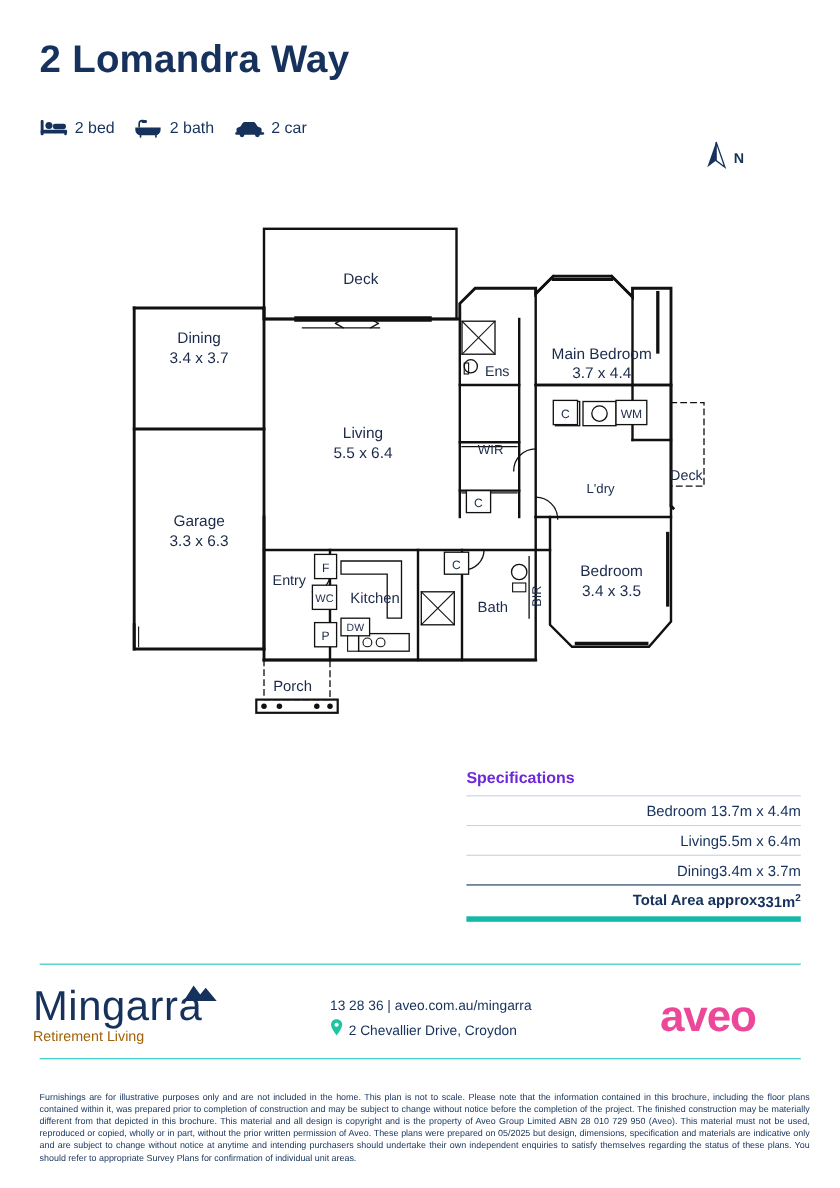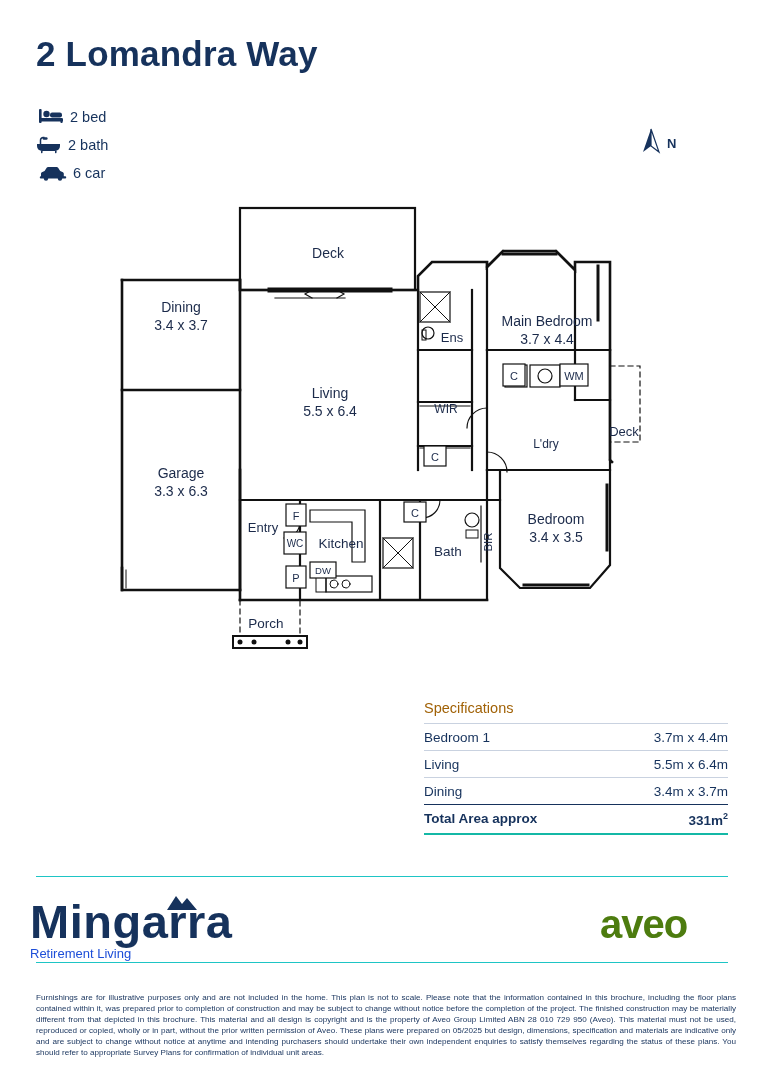--- a/index.html
+++ b/index.html
@@ -16,53 +16,53 @@
 
   
   .title {
     position:absolute; left:36px; top:34px;
     font-size:35px; font-weight:bold; color:#16325c;
     letter-spacing:0.2px;
   }
   .features {
     position:absolute; left:36px; top:108px;
     display:flex; align-items:center; gap:10px;
-    font-size:14.5px; color:#16325c;flex-direction:column;
+    font-size:14.5px; color:#16325c;
   }
   .feature { display:flex; align-items:center; gap:6px; margin-right:8px;}
   .feature svg { display:block; }
 
   .compass { position:absolute; left:640px; top:128px; display:flex; align-items:center; gap:5px;}
   .compass .nlabel { font-size:13px; color:#16325c; font-weight:bold;}
 
   
   .plan { position:absolute; left:0; top:170px; width:764px; height:520px; }
   .plan svg { display:block; }
 
   
   .specs { position:absolute; left:424px; top:700px; width:304px; }
-  .specs h2 { font-size:14.5px; margin:0 0 7px 0; color:#a16207; font-weight:normal;}
+  .specs h2 { font-size:14.5px; margin:0 0 7px 0; color:#6d28d9; font-weight:bold;}
   .specrow {
-    display:flex; justify-content:space-between;
+    display:flex; justify-content:flex-end;
     font-size:13.5px; color:#16325c;
     padding:6px 0 5px 0;
     border-top:1px solid #c9d2e0;
   }
-  .specrow.total { font-weight:bold; border-top:1px solid #16325c; border-bottom:2px solid #14b8a6;}
+  .specrow.total { font-weight:bold; border-top:1px solid #16325c; border-bottom:5px solid #14b8a6;}
   .specrow .val sup { font-size:9px; }
 
   
   .footer-rule { position:absolute; left:36px; top:876px; width:692px; height:1px; background:#1ec5c5; }
   .footer { position:absolute; left:0; top:888px; width:764px; height:80px; }
   .brand { position:absolute; left:30px; top:6px; }
-  .brand .mingarra { font-size:47px; font-weight:bold; color:#16325c; letter-spacing:0.5px;}
-  .brand .tagline { font-size:13px; color:#1d4ed8; margin-top:-3px;}
+  .brand .mingarra { font-size:38px; font-weight:normal; color:#16325c; letter-spacing:0.5px;}
+  .brand .tagline { font-size:13px; color:#a16207; margin-top:-3px;}
   .contact { position:absolute; left:300px; top:16px; font-size:12.5px; color:#16325c; line-height:1.75;}
   .contact .addr { display:flex; align-items:center; gap:5px;}
-  .aveo { position:absolute; left:600px; top:14px; font-size:40px; font-weight:bold; color:#4d7c0f; letter-spacing:-1px;}
+  .aveo { position:absolute; left:600px; top:14px; font-size:40px; font-weight:bold; color:#ec4899; letter-spacing:-1px;}
 
   .disclaimer {
     position:absolute; left:36px; top:992px; width:700px;
     font-size:8.1px; line-height:1.36; color:#16325c; text-align:justify;
   }
   .top-rule { position:absolute; left:36px; top:962px; width:692px; height:1px; background:#1ec5c5; }
 
   
   text { font-family:"Liberation Sans", sans-serif; fill:#1b2a4a; }
 </style>
@@ -106,21 +106,21 @@
       <span>
         <svg width="28" height="18" viewBox="0 0 28 18">
             <g fill="#16325c">
           <path d="M2 13 v-3.2 c0-1 .5-1.6 1.4-1.9 l2.2-.8 1.9-3 c.5-.8 1.2-1.1 2.1-1.1 h7.6 c.9 0 1.6 .3 2.1 1.1 l1.9 3 2.2 .8 c.9 .3 1.4 .9 1.4 1.9 V13 z"></path>
           <rect x="0.8" y="12.2" width="26.4" height="2.2" rx="1"></rect>
           <circle cx="7" cy="14.6" r="2.2"></circle>
           <circle cx="21" cy="14.6" r="2.2"></circle>
         </g>
           </svg>
       </span>
-      <span>6 car</span>
+      <span>2 car</span>
     </div>
   </div>
 
   <div class="compass">
     <span>
       <svg width="22" height="26" viewBox="0 0 22 26">
         <path d="M11 1 L19 24 L11 18 Z" fill="#ffffff" stroke="#16325c" stroke-width="1.2"></path>
         <path d="M11 1 L3 24 L11 18 Z" fill="#16325c"></path>
       </svg>
     </span>
@@ -313,20 +313,36 @@
         <span class="mingarra">Mingarra</span>
         <span style="position:absolute; left:135px; top:-2px;">
           <svg width="34" height="20" viewBox="0 0 34 20">
             <path d="M2 18 L11 4 L17 12 L22 6 L32 18 Z" fill="#16325c"></path>
           </svg>
         </span>
       </div>
       <div class="tagline">Retirement Living</div>
     </div>
 
+    <div class="contact">
+      <div>
+        <span>13 28 36</span>
+        <span>|</span>
+        <span>aveo.com.au/mingarra</span>
+      </div>
+      <div class="addr">
+        <span>
+          <svg width="12" height="16" viewBox="0 0 12 16">
+            <path d="M6 0.6 C3 0.6 0.9 2.8 0.9 5.7 C0.9 9.3 6 15.4 6 15.4 S11.1 9.3 11.1 5.7 C11.1 2.8 9 0.6 6 0.6 Z" fill="#1ec5a0"></path>
+            <circle cx="6" cy="5.6" r="1.9" fill="#ffffff"></circle>
+          </svg>
+        </span>
+        <span>2 Chevallier Drive, Croydon</span>
+      </div>
+    </div>
 
     <div class="aveo">
       <span>aveo</span>
       
     </div>
   </div>
 
   <div class="top-rule"></div>
   <div class="disclaimer">Furnishings are for illustrative purposes only and are not included in the home. This plan is not to scale. Please note that the information contained in this brochure, including the floor plans contained within it, was prepared prior to completion of construction and may be subject to change without notice before the completion of the project. The finished construction may be materially different from that depicted in this brochure. This material and all design is copyright and is the property of Aveo Group Limited ABN 28 010 729 950 (Aveo). This material must not be used, reproduced or copied, wholly or in part, without the prior written permission of Aveo. These plans were prepared on 05/2025 but design, dimensions, specification and materials are indicative only and are subject to change without notice at anytime and intending purchasers should undertake their own independent enquiries to satisfy themselves regarding the status of these plans. You should refer to appropriate Survey Plans for confirmation of individual unit areas.</div>
 

